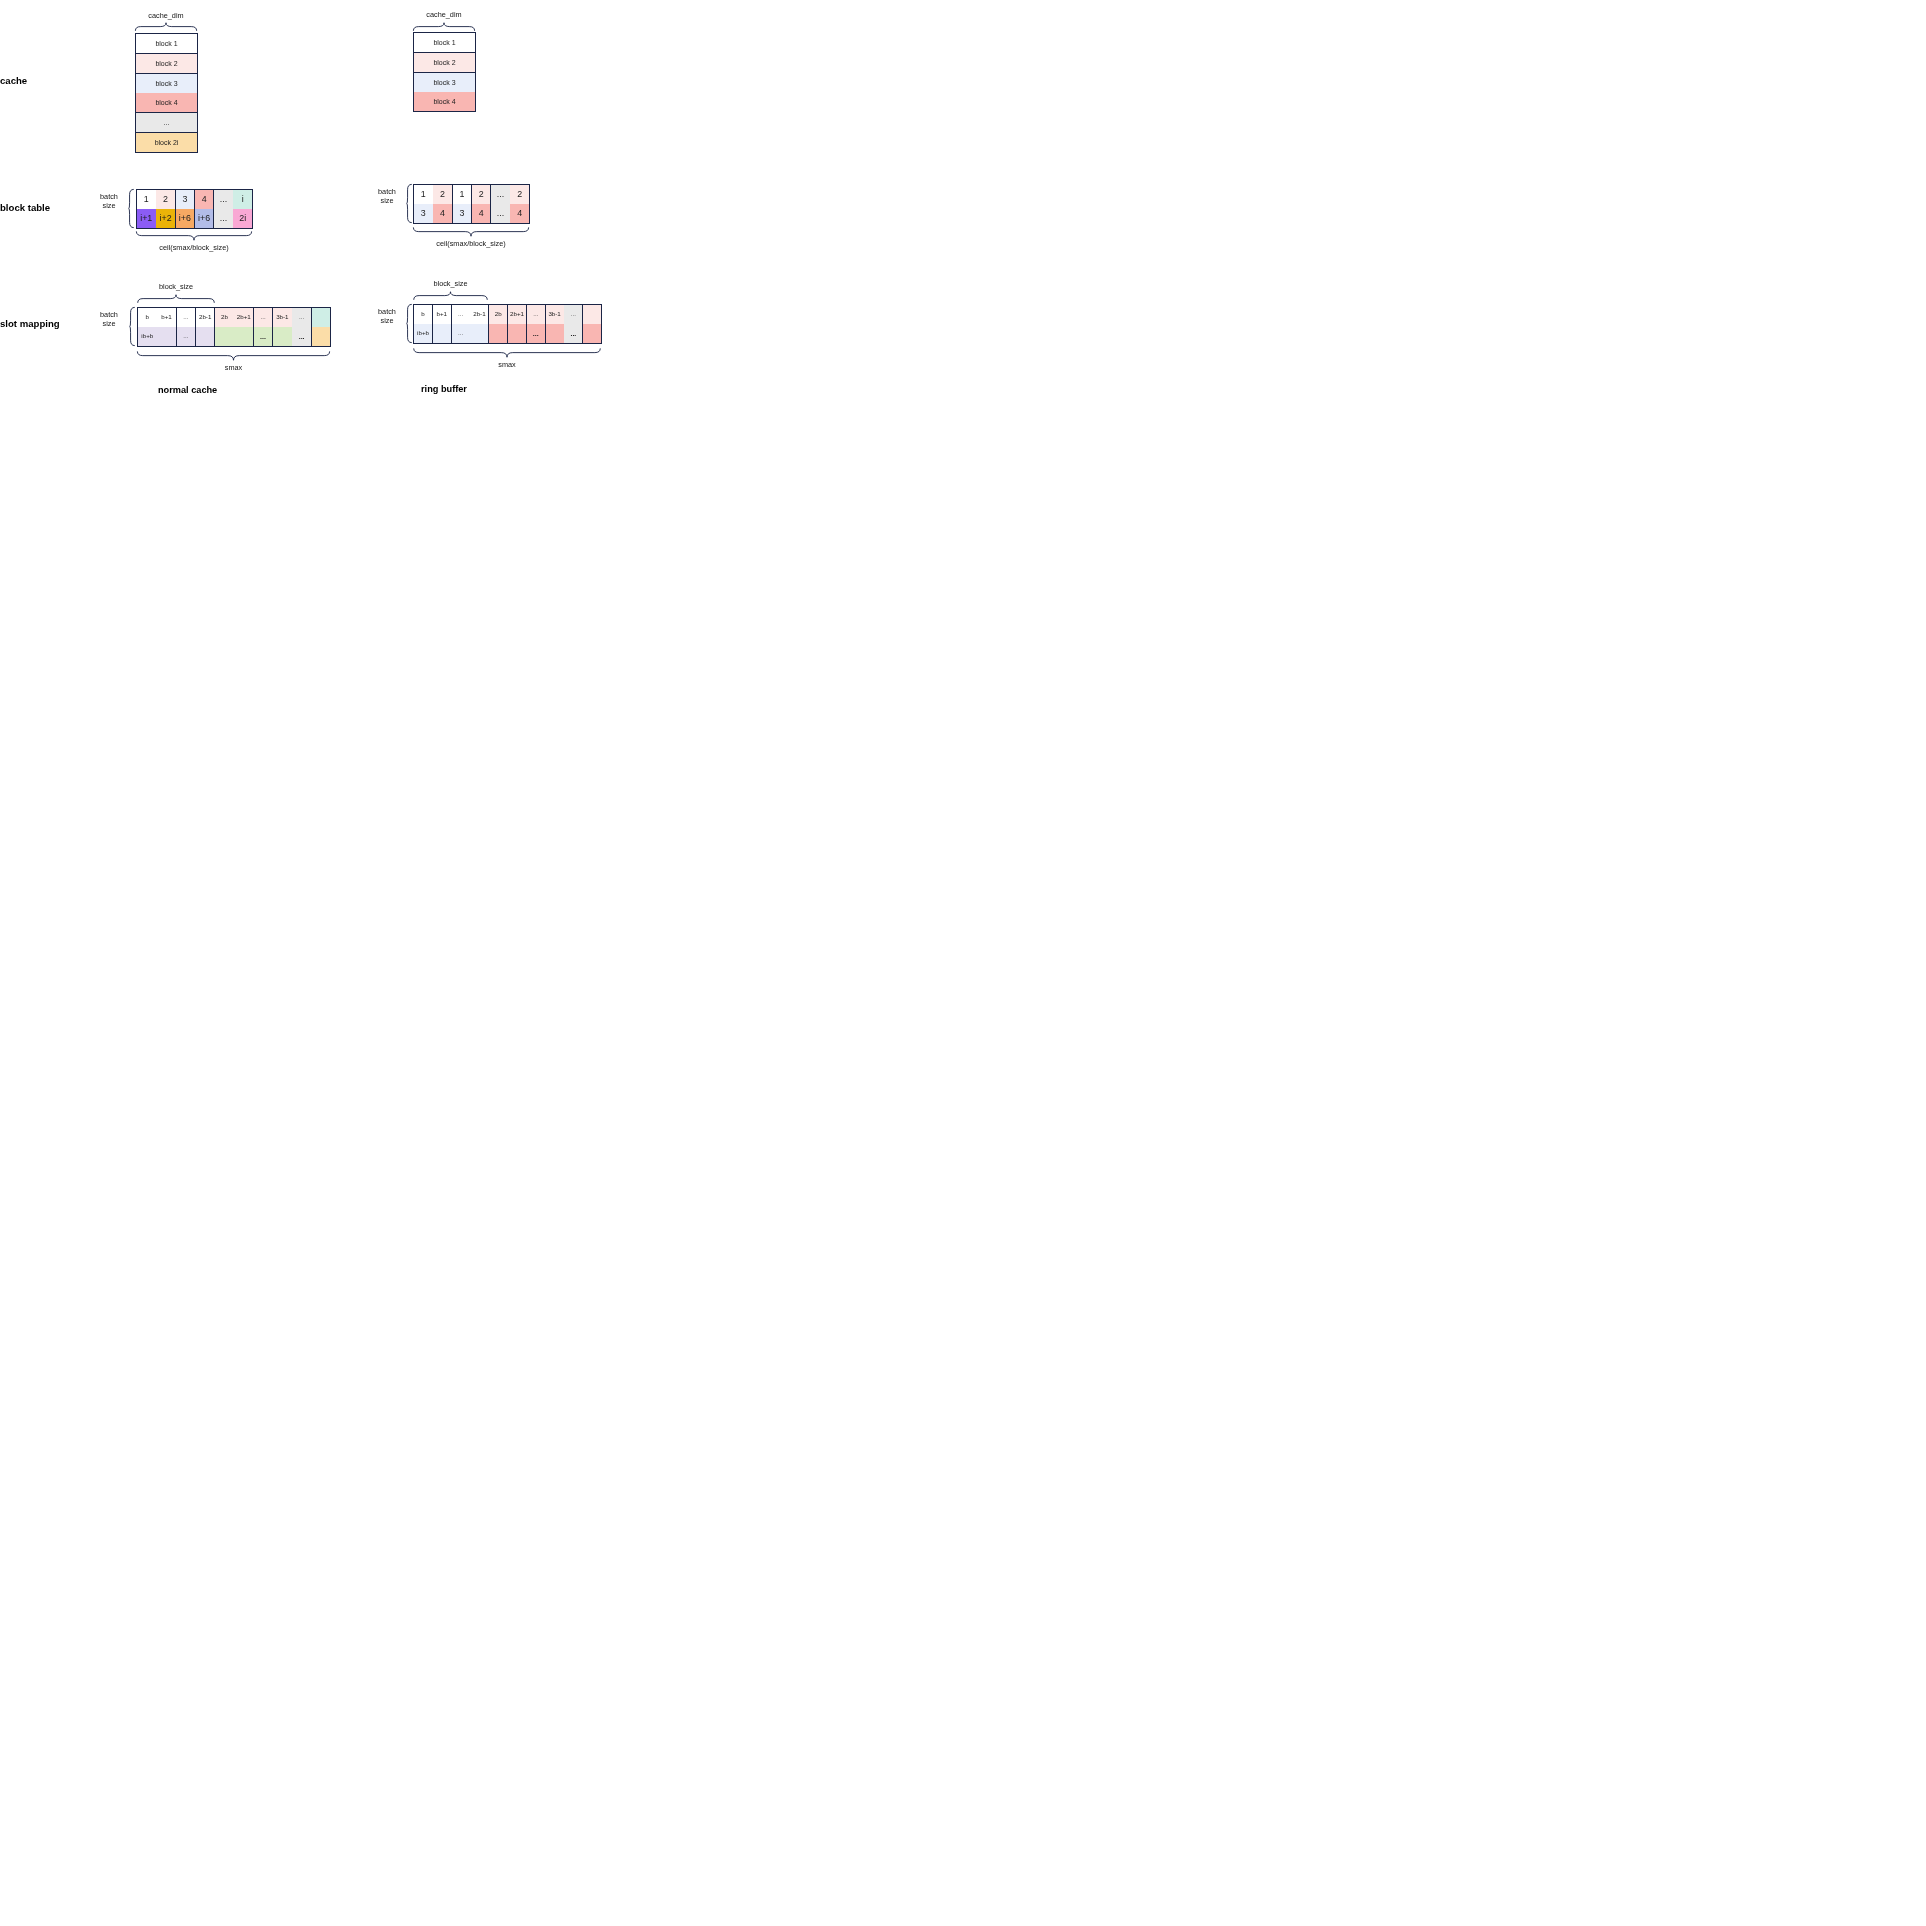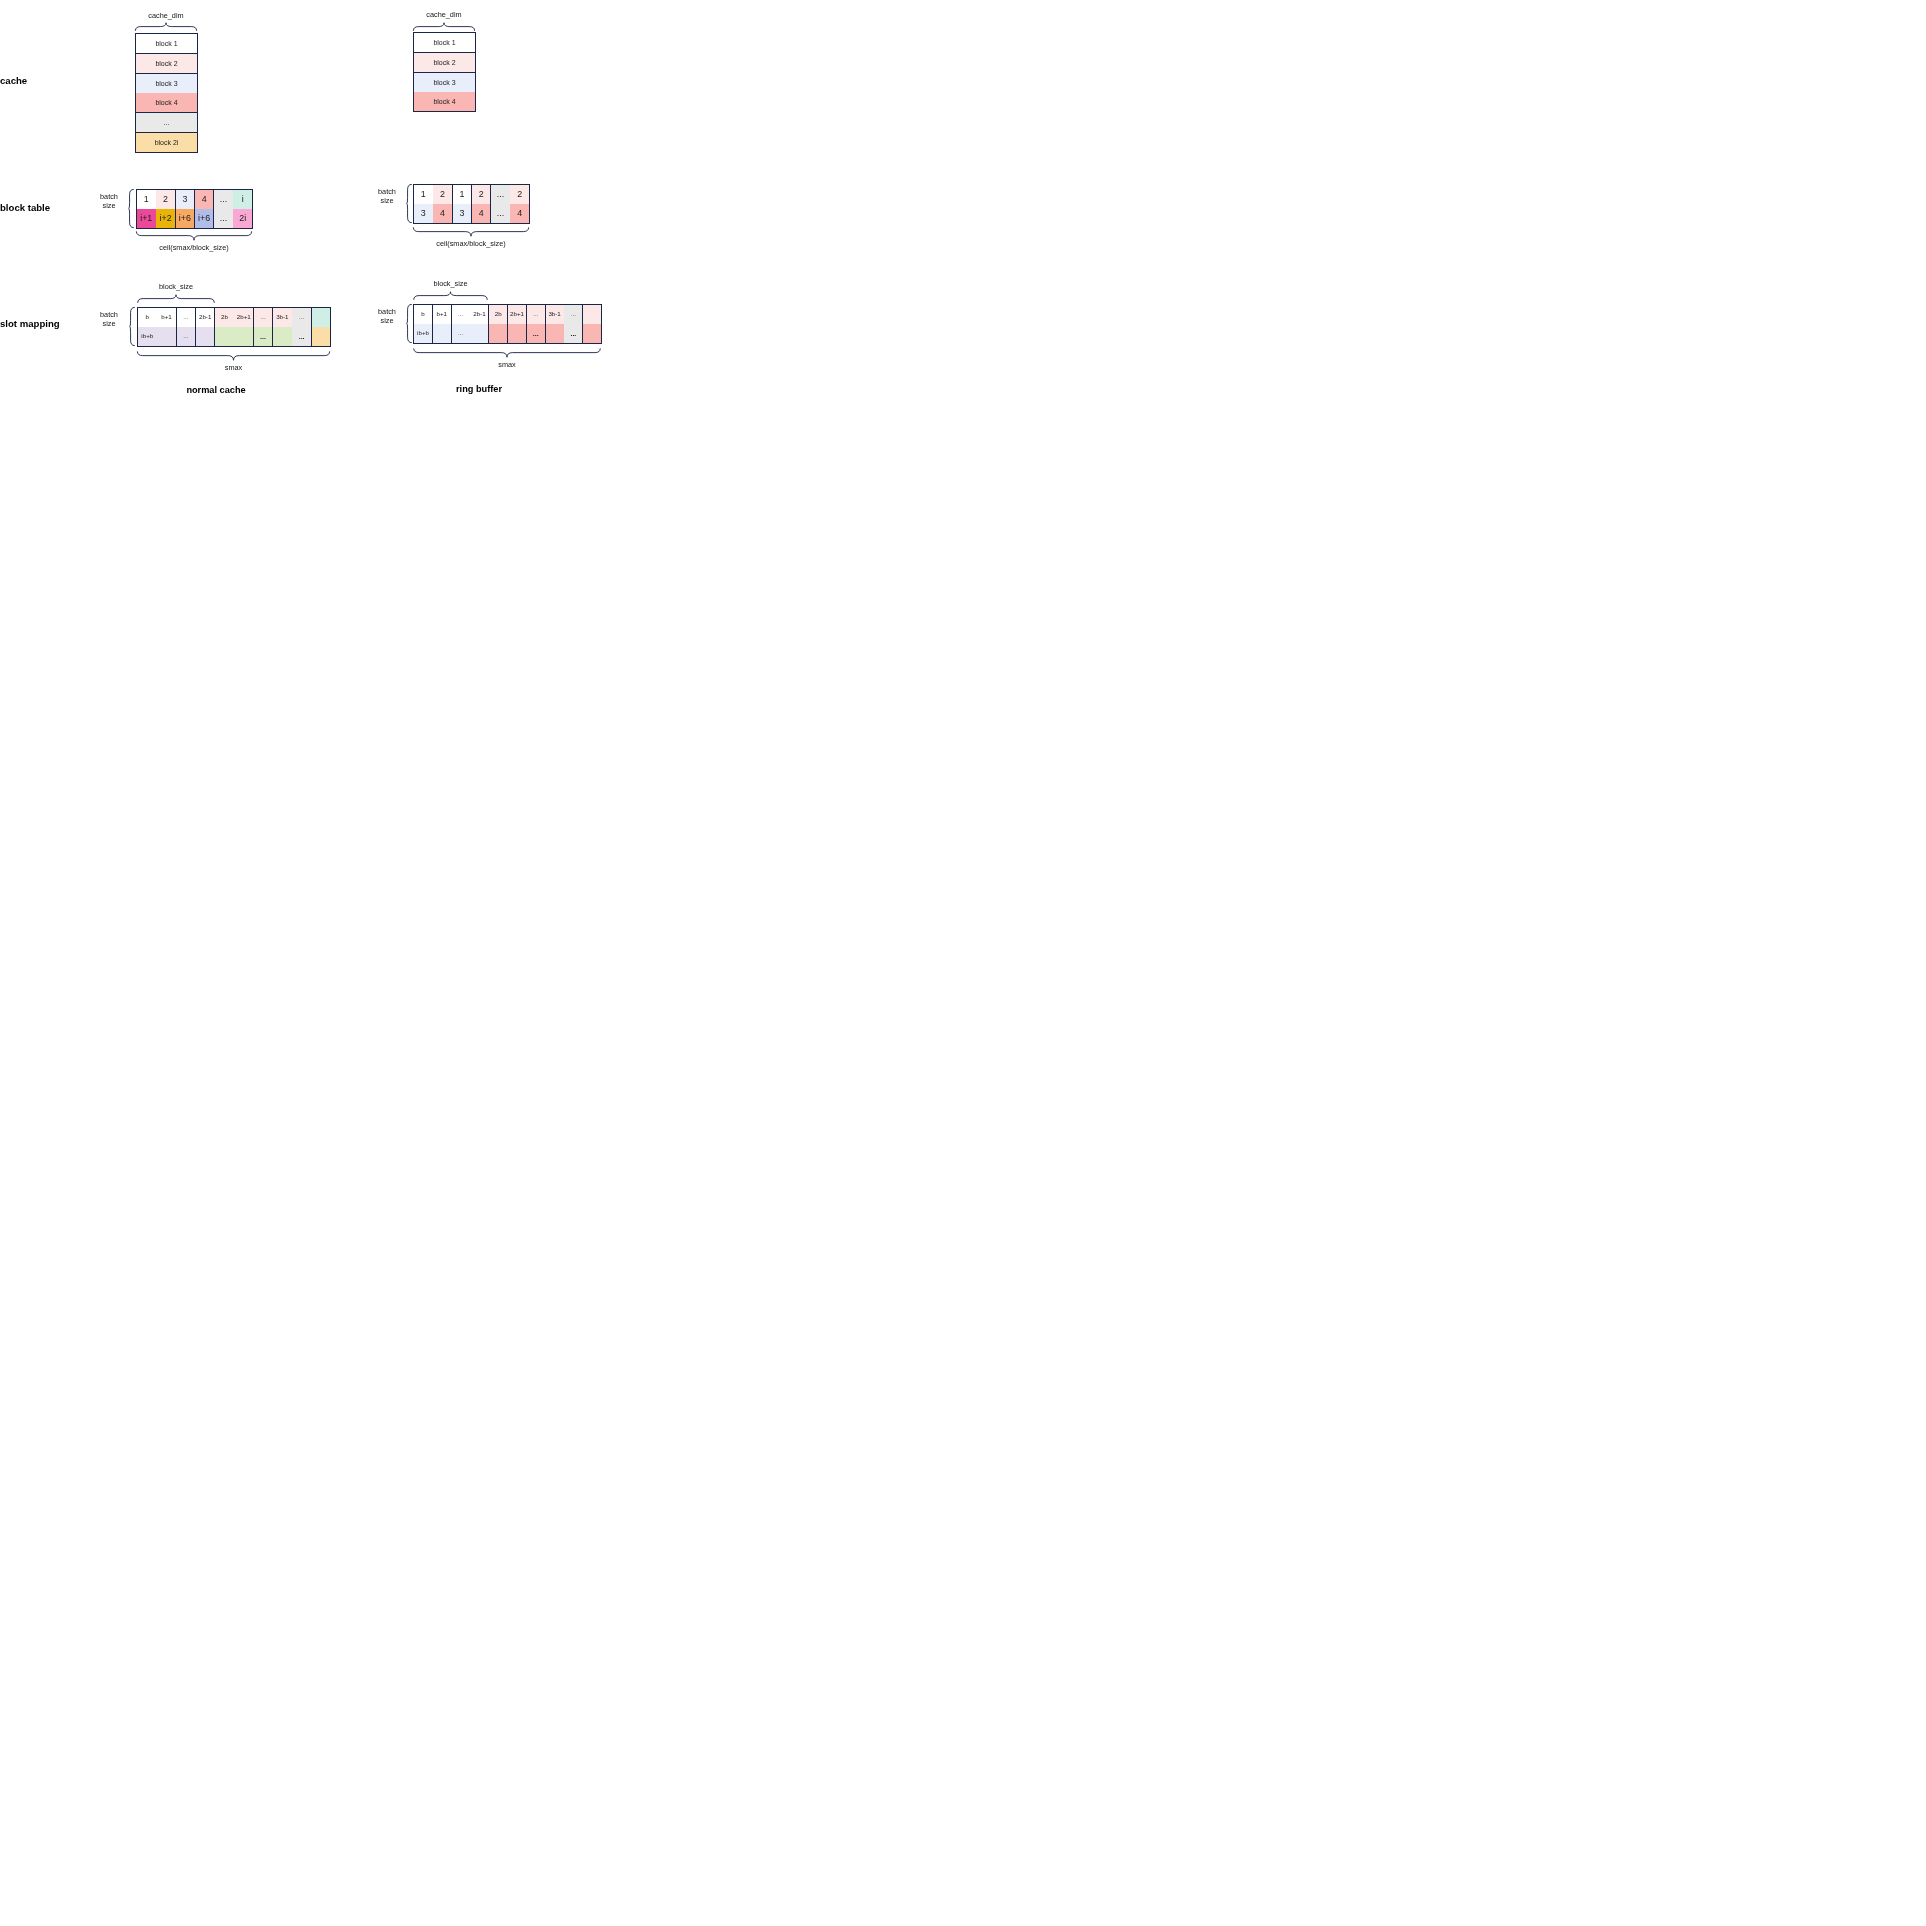--- a/index.html
+++ b/index.html
@@ -6,21 +6,21 @@
   .canvas{
     position:relative;width:604px;height:407px;background:#ffffff;
     font-family:"Liberation Sans","DejaVu Sans",sans-serif;color:#111;
     overflow:hidden;
   }
   .abs{position:absolute;}
   .section-title{
     font-weight:700;font-size:9.6px;color:#000;text-align:left;line-height:1.1;
   }
   .bottom-title{
-    font-weight:700;font-size:9.2px;color:#000;text-align:center;
+    font-weight:700;font-size:9.2px;color:#000;text-align:left;
   }
   .anno{
     font-size:7.3px;color:#161616;text-align:center;line-height:1.18;
   }
   .batch-label{font-size:7.3px;color:#161616;text-align:center;line-height:1.22;}
   .batch-label span{display:block;}
   .grid{
     position:absolute;display:grid;gap:0.8px;background:#1b2546;border:0.8px solid #1b2546;
   }
   .cell{
@@ -67,21 +67,21 @@
   <svg class="brace" style="left:128px;top:189px;" width="6.2" height="39" viewBox="0 0 16 102">
       <path d="M14 1 Q4 1 4 15 L4 36 Q4 51 2 51 Q4 51 4 66 L4 87 Q4 101 14 101" fill="none" stroke="#1b2546" stroke-width="2.4" stroke-linecap="round" stroke-linejoin="round"></path>
     </svg>
   <div class="grid bt" style="left:136px;top:189px;">
       <div class="cell" style="background: rgb(255, 255, 255);">1</div>
       <div class="cell" style="background: rgb(252, 232, 230);">2</div>
       <div class="cell" style="background: rgb(232, 238, 250);">3</div>
       <div class="cell" style="background: rgb(249, 182, 178);">4</div>
       <div class="cell" style="background: rgb(233, 233, 233);">...</div>
       <div class="cell" style="background: rgb(207, 238, 230);">i</div>
-      <div class="cell" style="background: #ec4899;">i+1</div>
+      <div class="cell" style="background: #8b5cf6;">i+1</div>
       <div class="cell" style="background: #eab308;">i+2</div>
       <div class="cell" style="background: rgb(247, 169, 99);">i+6</div>
       <div class="cell" style="background: rgb(178, 188, 232);">i+6</div>
       <div class="cell" style="background: rgb(233, 233, 233);">...</div>
       <div class="cell" style="background: #f9a8d4;">2i</div>
     </div>
   <svg class="brace" style="left:136px;top:231px;" width="116" height="10" viewBox="0 0 302 26">
       <path d="M1 2 Q1 12 15 12 L136 12 Q151 12 151 24 Q151 12 166 12 L287 12 Q301 12 301 2" fill="none" stroke="#1b2546" stroke-width="2.4" stroke-linecap="round" stroke-linejoin="round"></path>
     </svg>
   <div class="abs anno" style="left:136px;top:244px;width:116px;">ceil(smax/block_size)</div>

